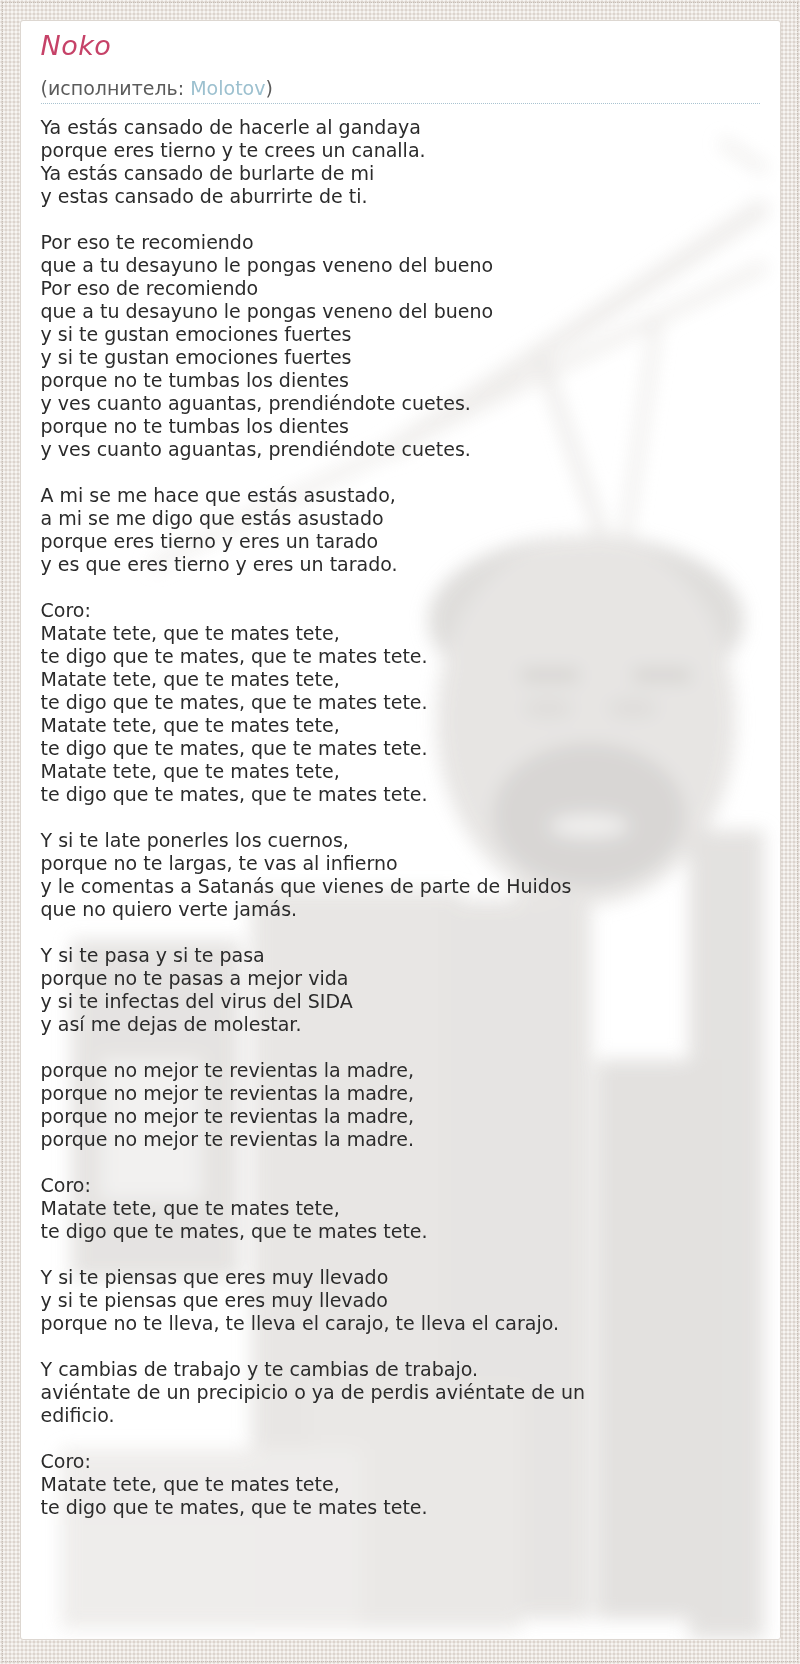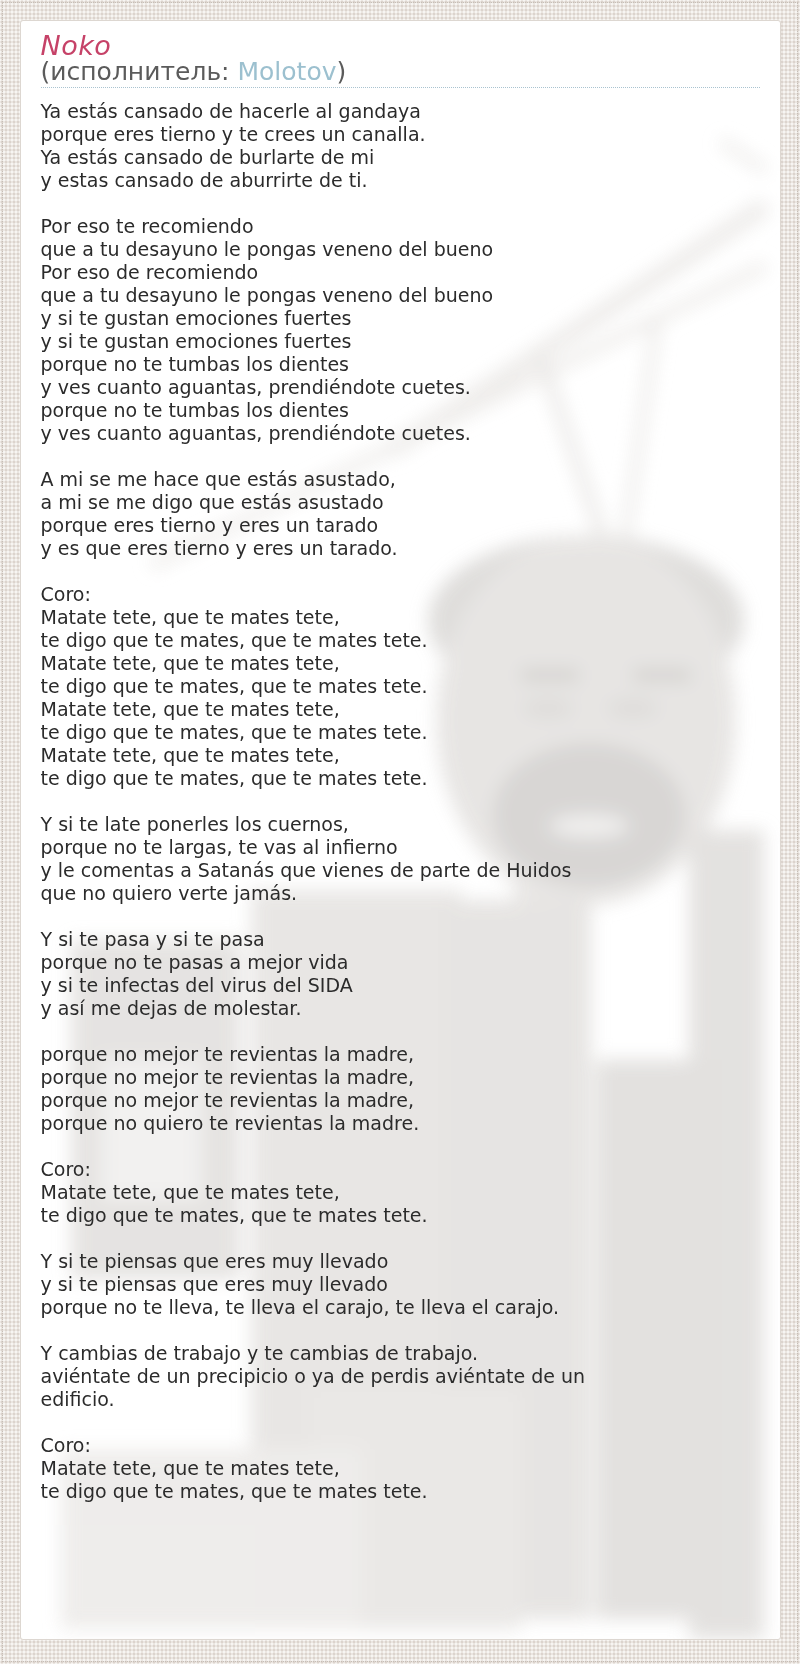--- a/index.html
+++ b/index.html
@@ -28,23 +28,24 @@
     overflow:hidden;
     z-index:1;
   }
   .bg-art{position:absolute;inset:0;width:100%;height:100%;z-index:0;}
   .content{position:relative;z-index:1;padding:10px 20px 92px 20px;}
   h1.song-title{
     margin:0;font-size:27px;line-height:30px;font-weight:500;
     color:var(--title-color,#c64268);letter-spacing:0.5px;font-style:italic;
   }
   .artist-line{
-    font-size:25px;line-height:22px;color:#5b5b5b;
+    font-size:19px;line-height:22px;color:#5b5b5b;
     padding-bottom:4px;
     border-bottom:1px dotted #a9c3d0;
+    margin-top:16px;
   }
   .artist-link{color:var(--link-color,#9cc0cf);text-decoration:none;cursor:pointer;}
   .lyrics{margin-top:12px;font-size:19px;line-height:23px;color:#2b2b2b;}
   .stanza{margin:0 0 23px 0;}
   .stanza:last-child{margin-bottom:0;}
   .line{white-space:normal;}
 </style>
 </head>
 <body>
 
@@ -140,21 +141,21 @@
         <div class="stanza">
           <div class="line">Y si te pasa y si te pasa</div>
           <div class="line">porque no te pasas a mejor vida</div>
           <div class="line">y si te infectas del virus del SIDA</div>
           <div class="line">y así me dejas de molestar.</div>
         </div>
         <div class="stanza">
           <div class="line">porque no mejor te revientas la madre,</div>
           <div class="line">porque no mejor te revientas la madre,</div>
           <div class="line">porque no mejor te revientas la madre,</div>
-          <div class="line">porque no quiero te revientas la madre.</div>
+          <div class="line">porque no mejor te revientas la madre.</div>
         </div>
         <div class="stanza">
           <div class="line">Coro:</div>
           <div class="line">Matate tete, que te mates tete,</div>
           <div class="line">te digo que te mates, que te mates tete.</div>
         </div>
         <div class="stanza">
           <div class="line">Y si te piensas que eres muy llevado</div>
           <div class="line">y si te piensas que eres muy llevado</div>
           <div class="line">porque no te lleva, te lleva el carajo, te lleva el carajo.</div>

